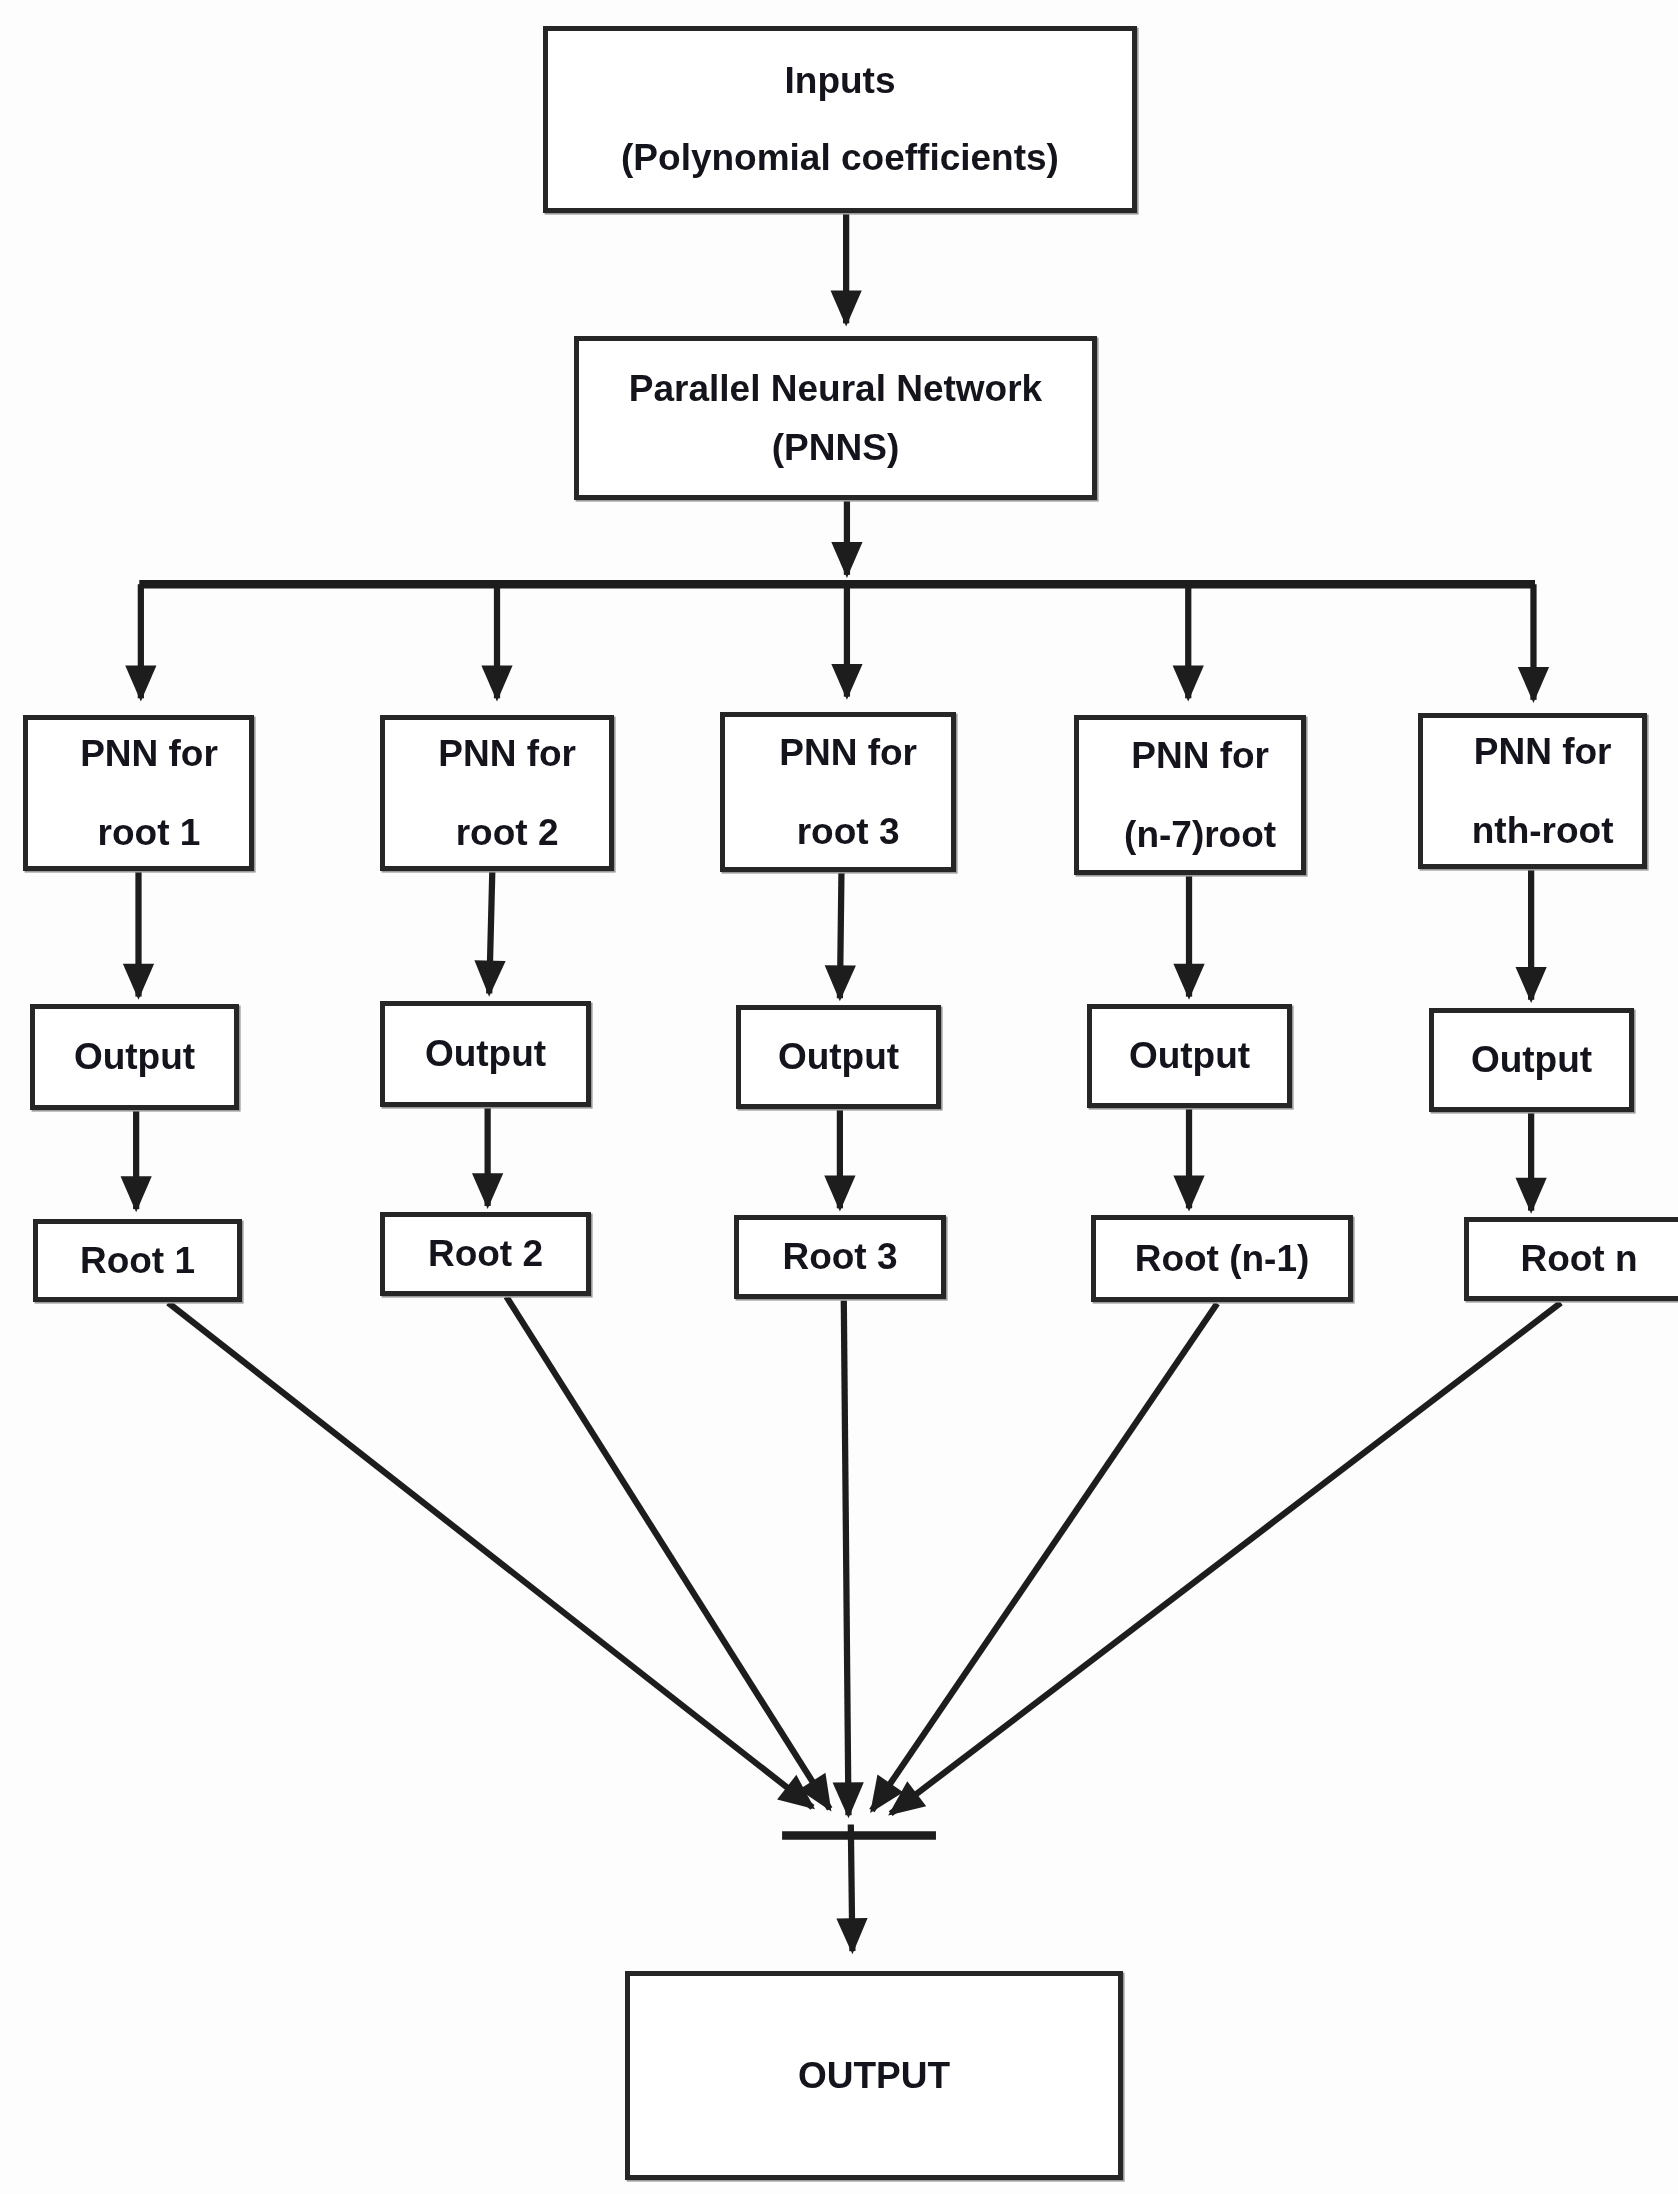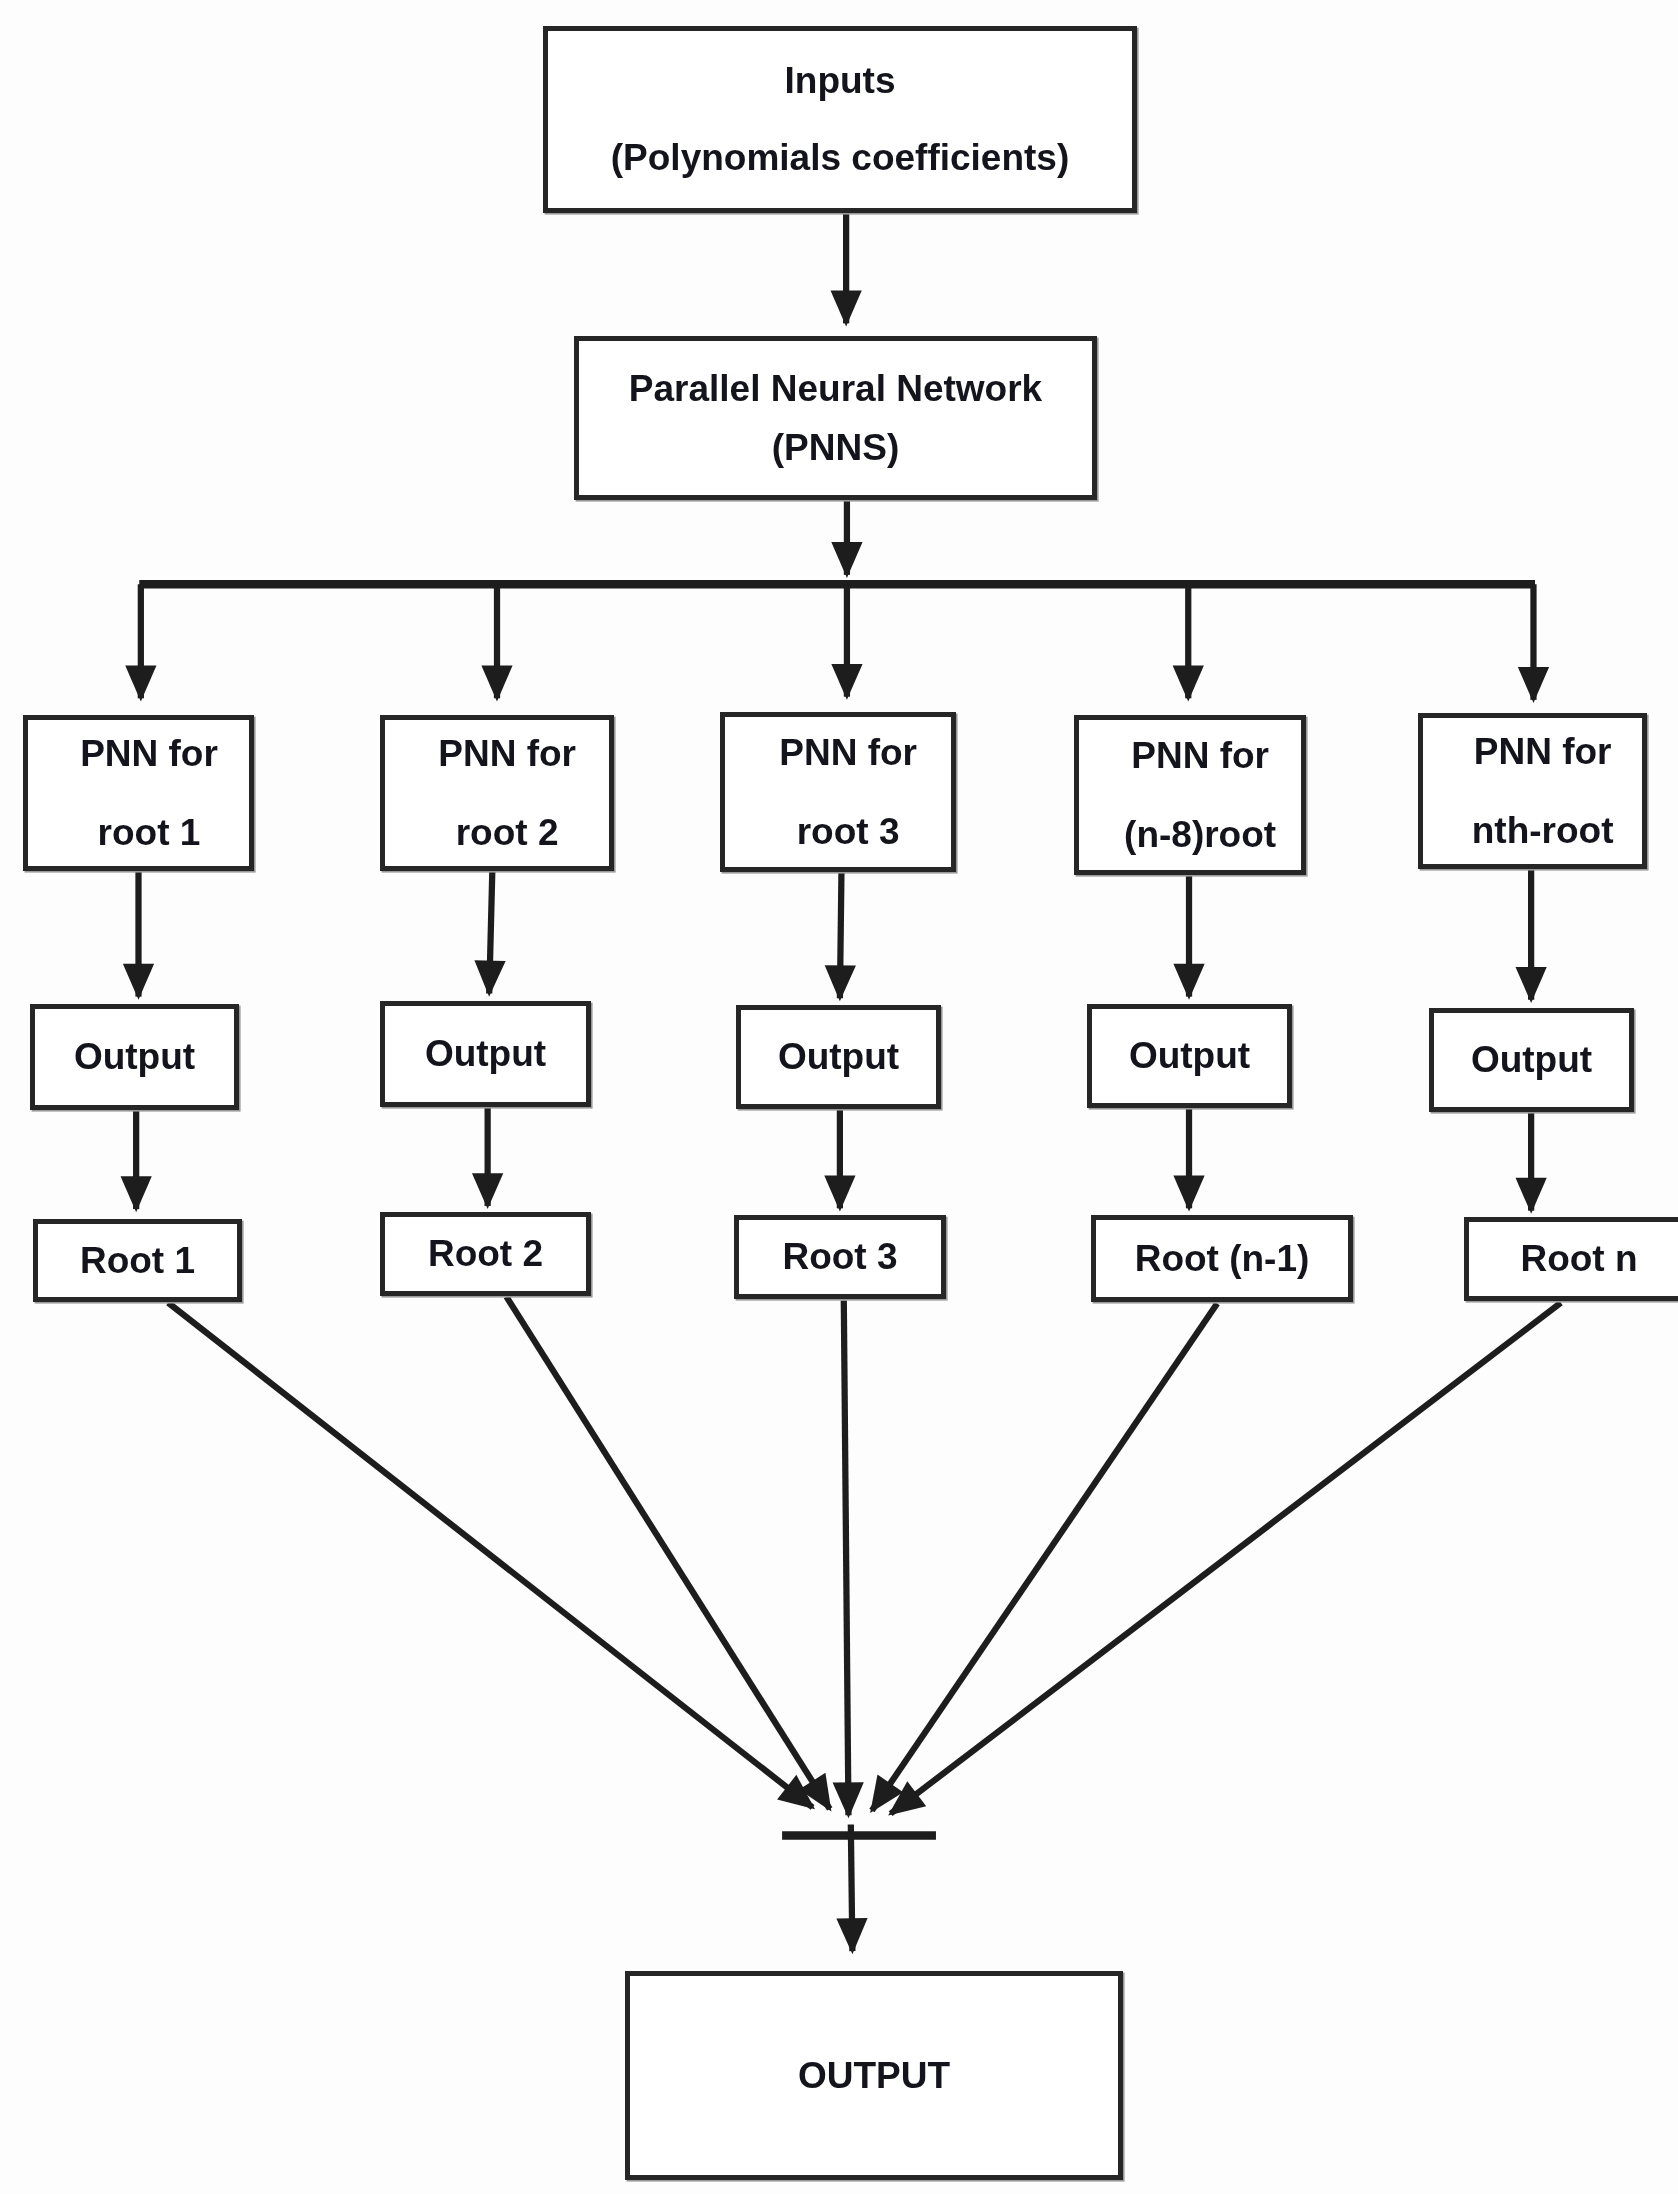--- a/index.html
+++ b/index.html
@@ -89,21 +89,21 @@
     <line class="edge" x1="1080" y1="1665" x2="1086" y2="2324" marker-end="url(#ah)"></line>
     <line class="edge" x1="1558" y1="1669" x2="1116" y2="2318" marker-end="url(#ah)"></line>
     <line class="edge" x1="1998" y1="1668" x2="1140" y2="2322" marker-end="url(#ah)"></line>
 
     <line class="edge thick" x1="1001" y1="2350" x2="1198" y2="2350"></line>
     <line class="edge" x1="1089" y1="2336" x2="1091" y2="2498" marker-end="url(#ah)"></line>
   </svg>
 
   <div class="box two" style="left:543px; top:26px; width:594px; height:187px;">
     <div class="ln">Inputs</div>
-    <div class="ln">(Polynomials coefficients)</div>
+    <div class="ln">(Polynomial coefficients)</div>
   </div>
 
   <div class="box two" style="left:574px; top:336px; width:523px; height:164px; gap:17px;">
     <div class="ln">Parallel Neural Network</div>
     <div class="ln">(PNNS)</div>
   </div>
 
   <div class="box pnn" style="left:23.4px; top:715px; width:231px; height:156px;">
     <div class="ln">PNN for</div>
     <div class="ln">root 1</div>
@@ -111,21 +111,21 @@
   <div class="box pnn" style="left:380px; top:715px; width:234px; height:156px;">
     <div class="ln">PNN for</div>
     <div class="ln">root 2</div>
   </div>
   <div class="box pnn" style="left:720px; top:712px; width:236px; height:160px;">
     <div class="ln">PNN for</div>
     <div class="ln">root 3</div>
   </div>
   <div class="box pnn" style="left:1074px; top:715px; width:232px; height:160px;">
     <div class="ln">PNN for</div>
-    <div class="ln">(n-8)root</div>
+    <div class="ln">(n-7)root</div>
   </div>
   <div class="box pnn" style="left:1418px; top:713px; width:229px; height:156px;">
     <div class="ln">PNN for</div>
     <div class="ln">nth-root</div>
   </div>
 
   <div class="box" style="left:30px; top:1004px; width:209px; height:106px;">
     <div class="ln">Output</div>
   </div>
   <div class="box" style="left:380px; top:1001px; width:211px; height:106px;">

